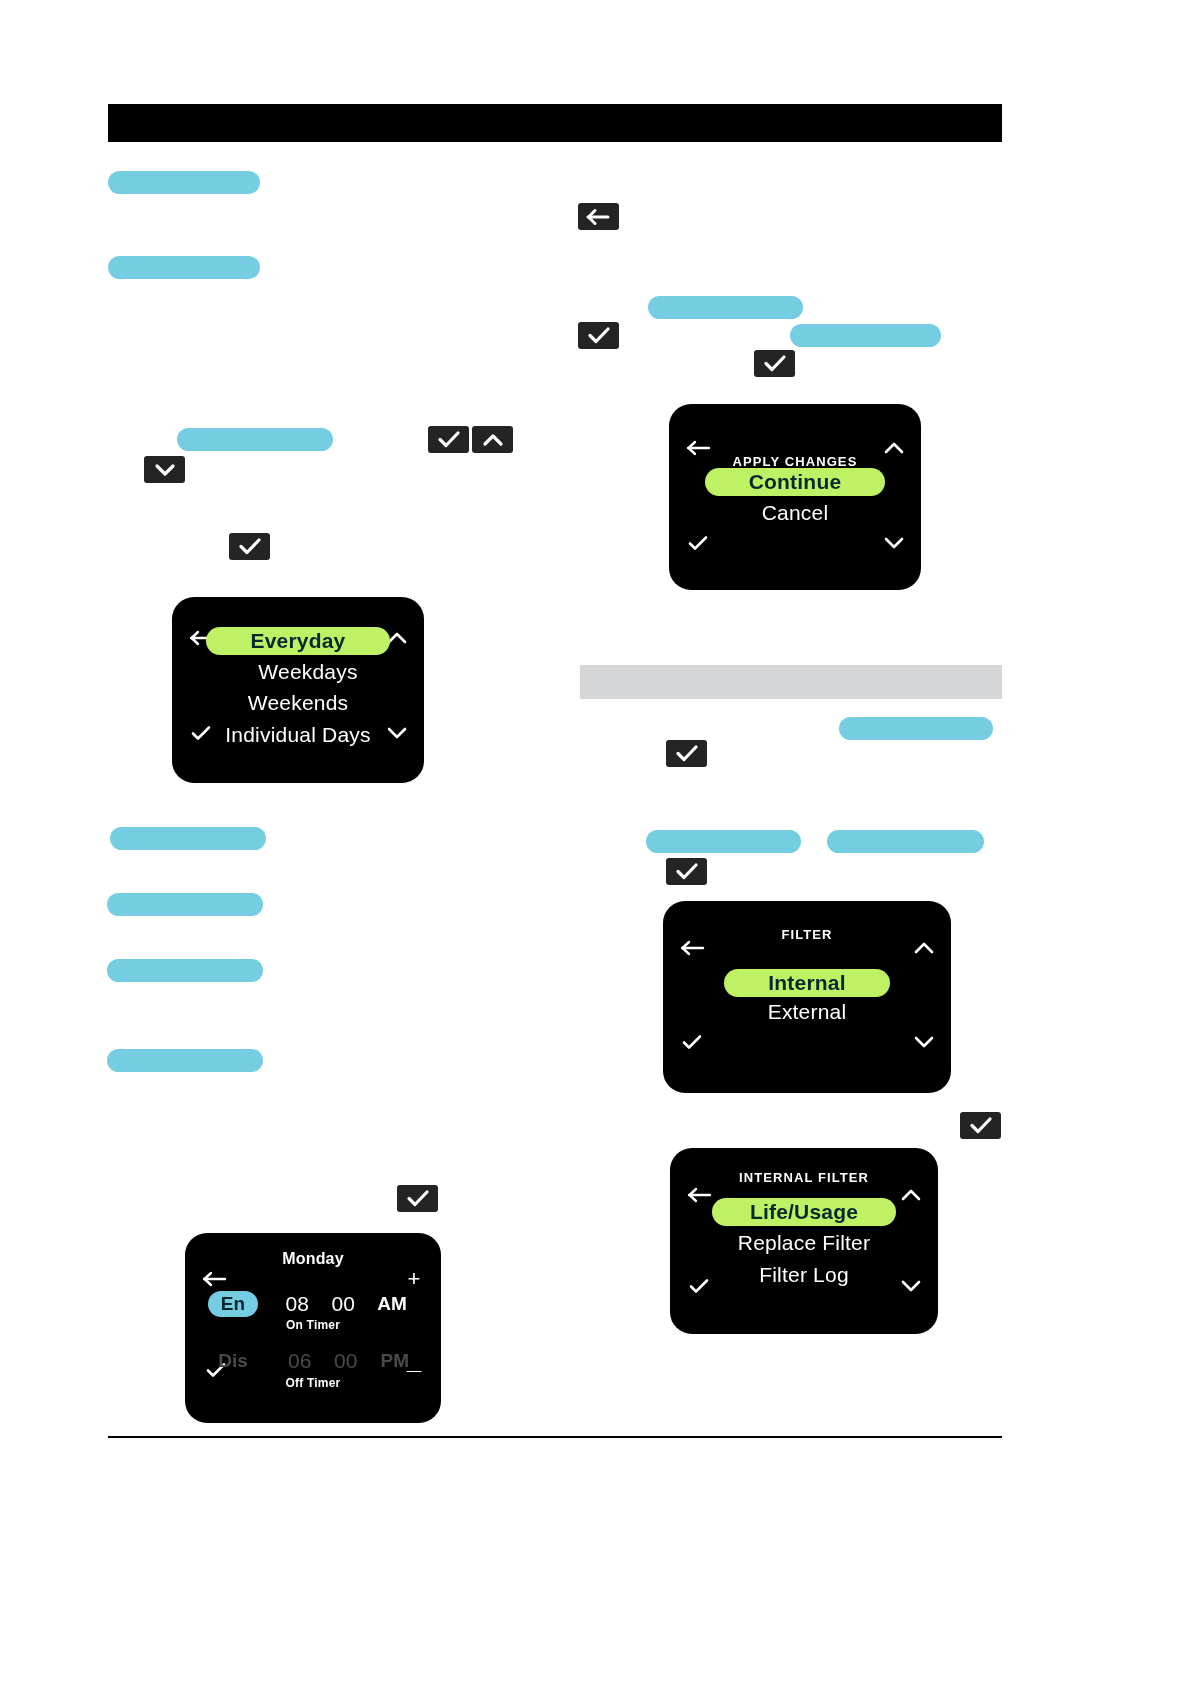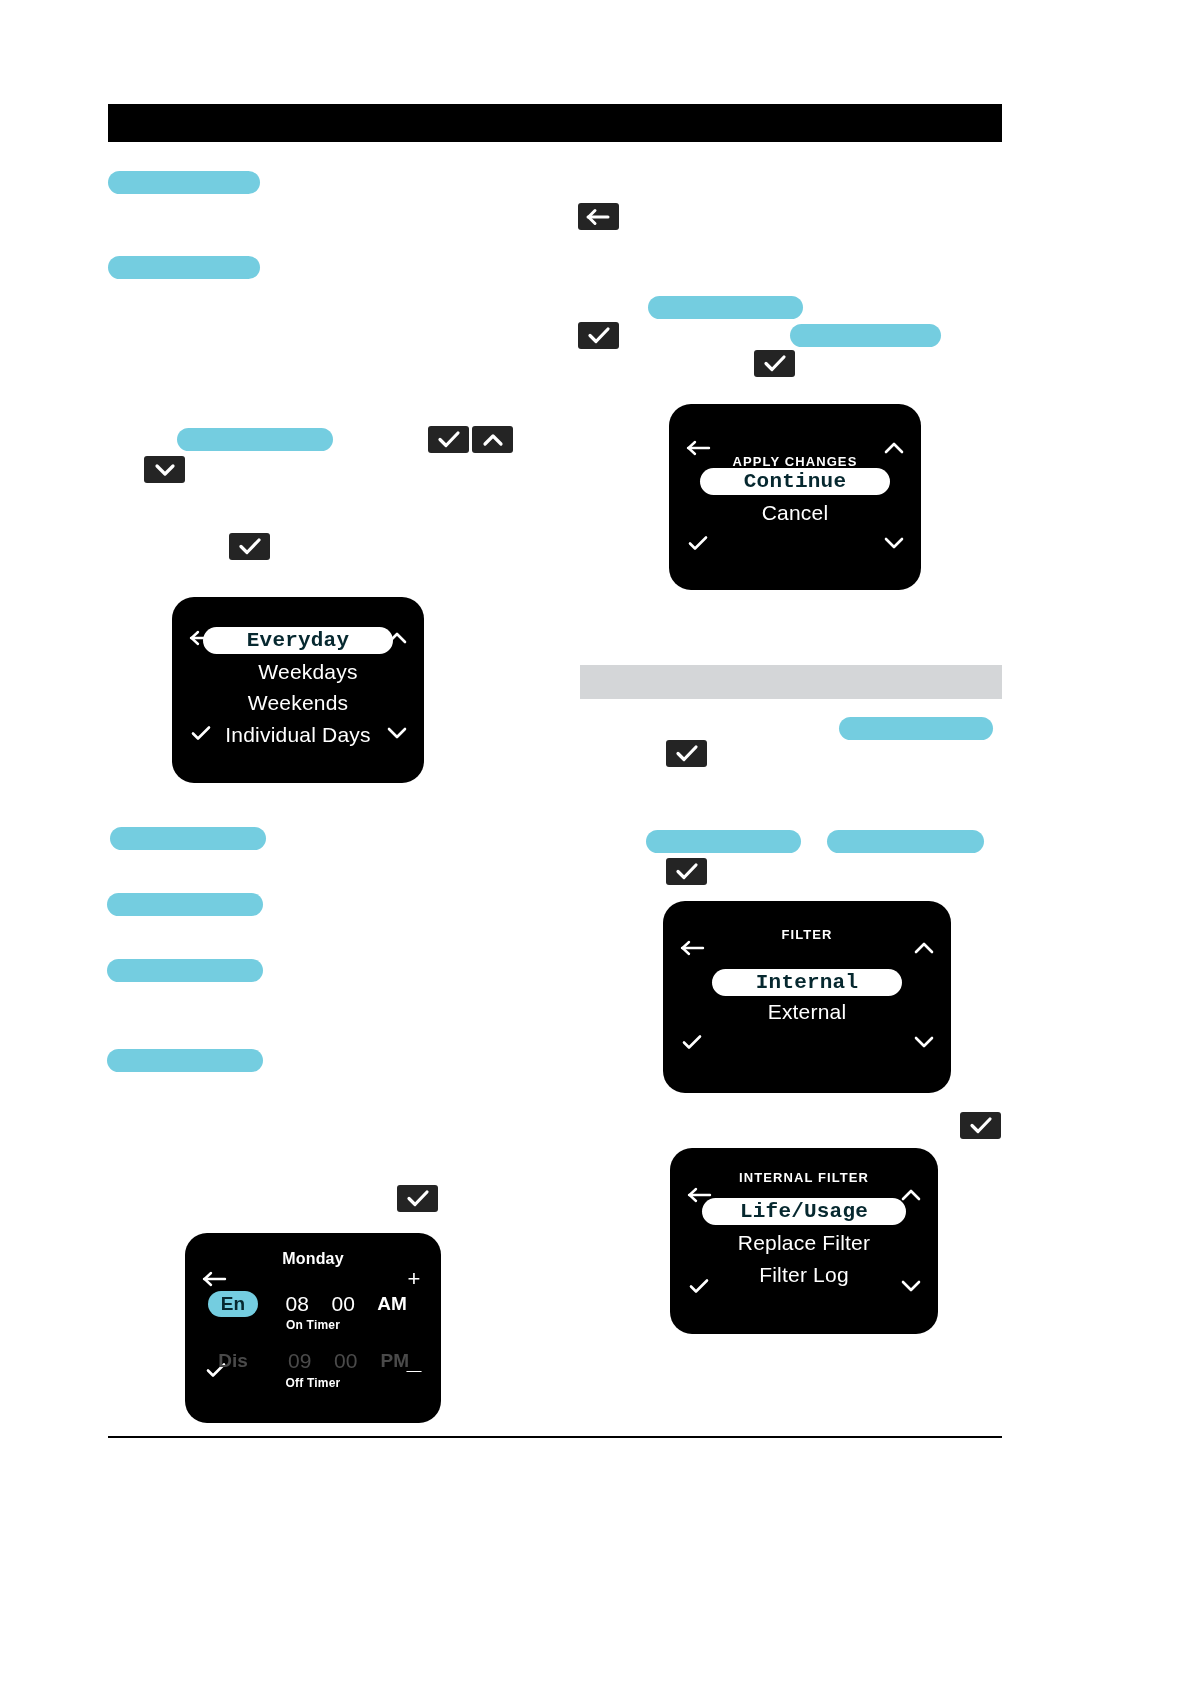--- a/index.html
+++ b/index.html
@@ -43,25 +43,24 @@
   .scr-title.big{
     font-size:16px;font-weight:700;letter-spacing:0.2px;
   }
   .scr-row{
     position:absolute;left:0;right:0;text-align:center;
     font-size:21px;font-weight:500;color:#ffffff;
     letter-spacing:0.2px;
   }
   .scr-row .pill{
     display:inline-block;
-    background:#ffffff;
+    background:#bef264;
     color:#06282f;
     border-radius:999px;
     font-weight:700;
-    font-family:Liberation Mono, monospace;
   }
   .nav{
     position:absolute;
     color:#ffffff;
     display:flex;align-items:center;justify-content:center;
   }
   .nav svg{display:block;}
 
   
   .timer-line{position:absolute;left:0;right:0;display:flex;align-items:center;justify-content:center;gap:0;}
@@ -341,21 +340,21 @@
     <div class="timer-line" style="top:58px;">
       <span class="enpill">En</span>
       <span class="num">08</span>
       <span class="num">00</span>
       <span class="mer">AM</span>
     </div>
     <div class="timer-cap" style="top:85px;">On Timer</div>
 
     <div class="timer-line dim" style="top:115px;">
       <span class="dispill">Dis</span>
-      <span class="num">09</span>
+      <span class="num">06</span>
       <span class="num">00</span>
       <span class="mer">PM</span>
     </div>
     <div class="timer-cap" style="top:143px;">Off Timer</div>
   </div>
 
   <div class="rule" style="left:108px;top:1436px;width:894px;"></div>
 
 </div>
 

